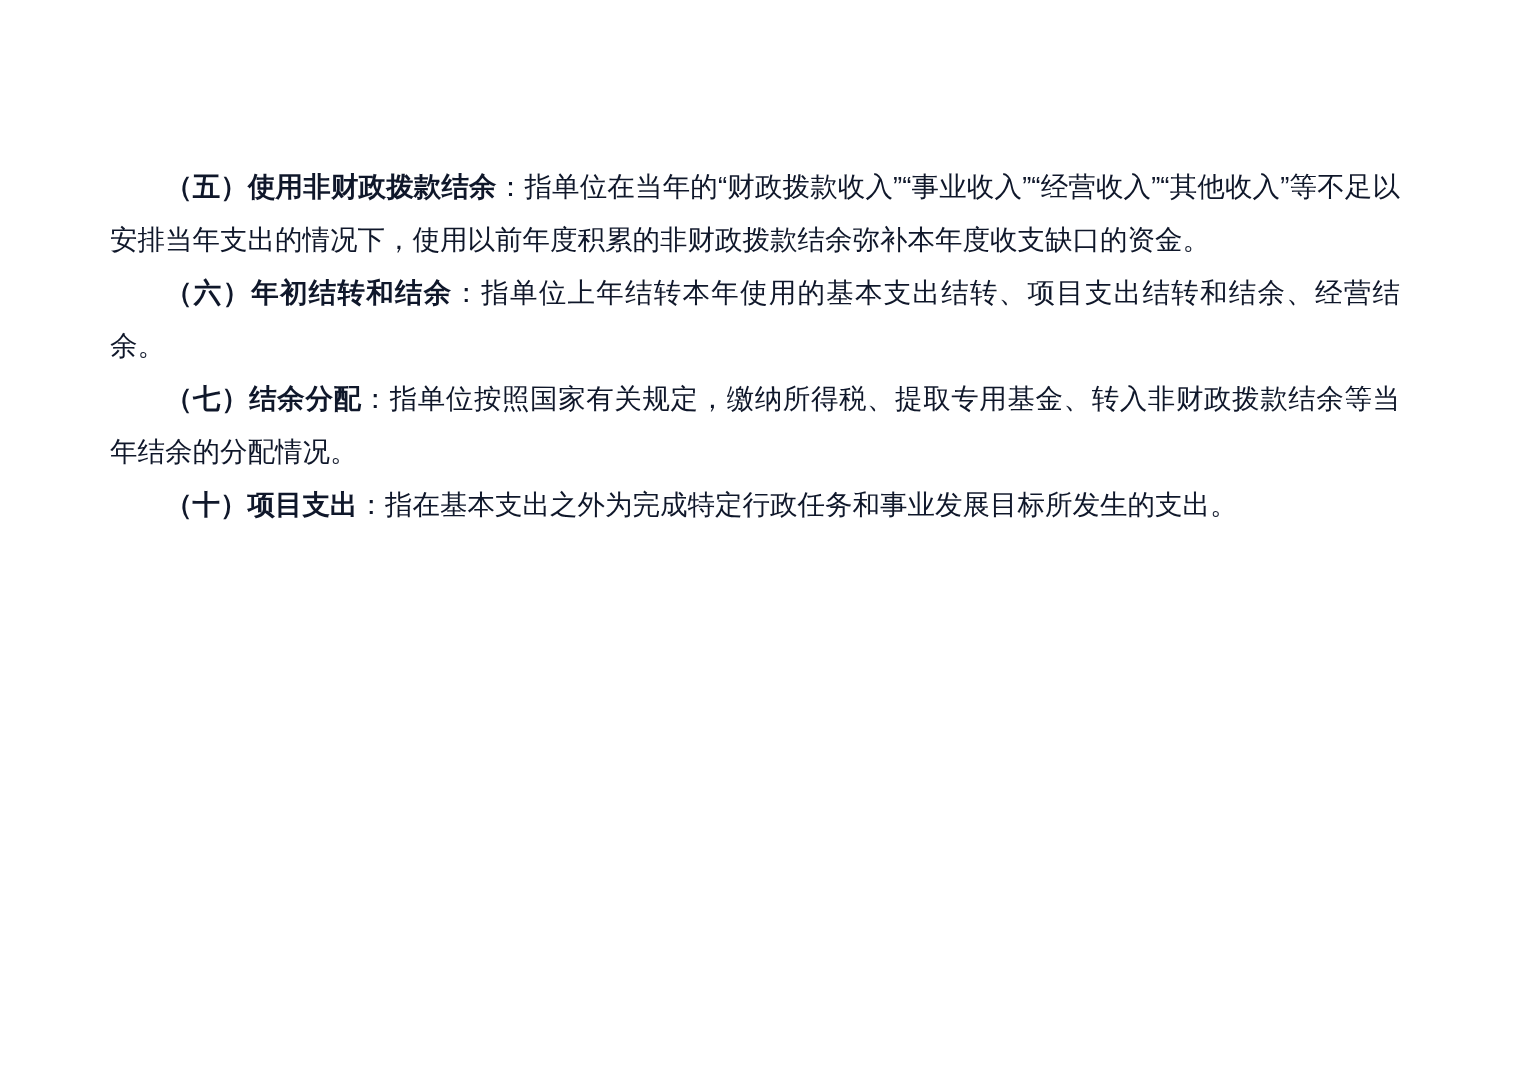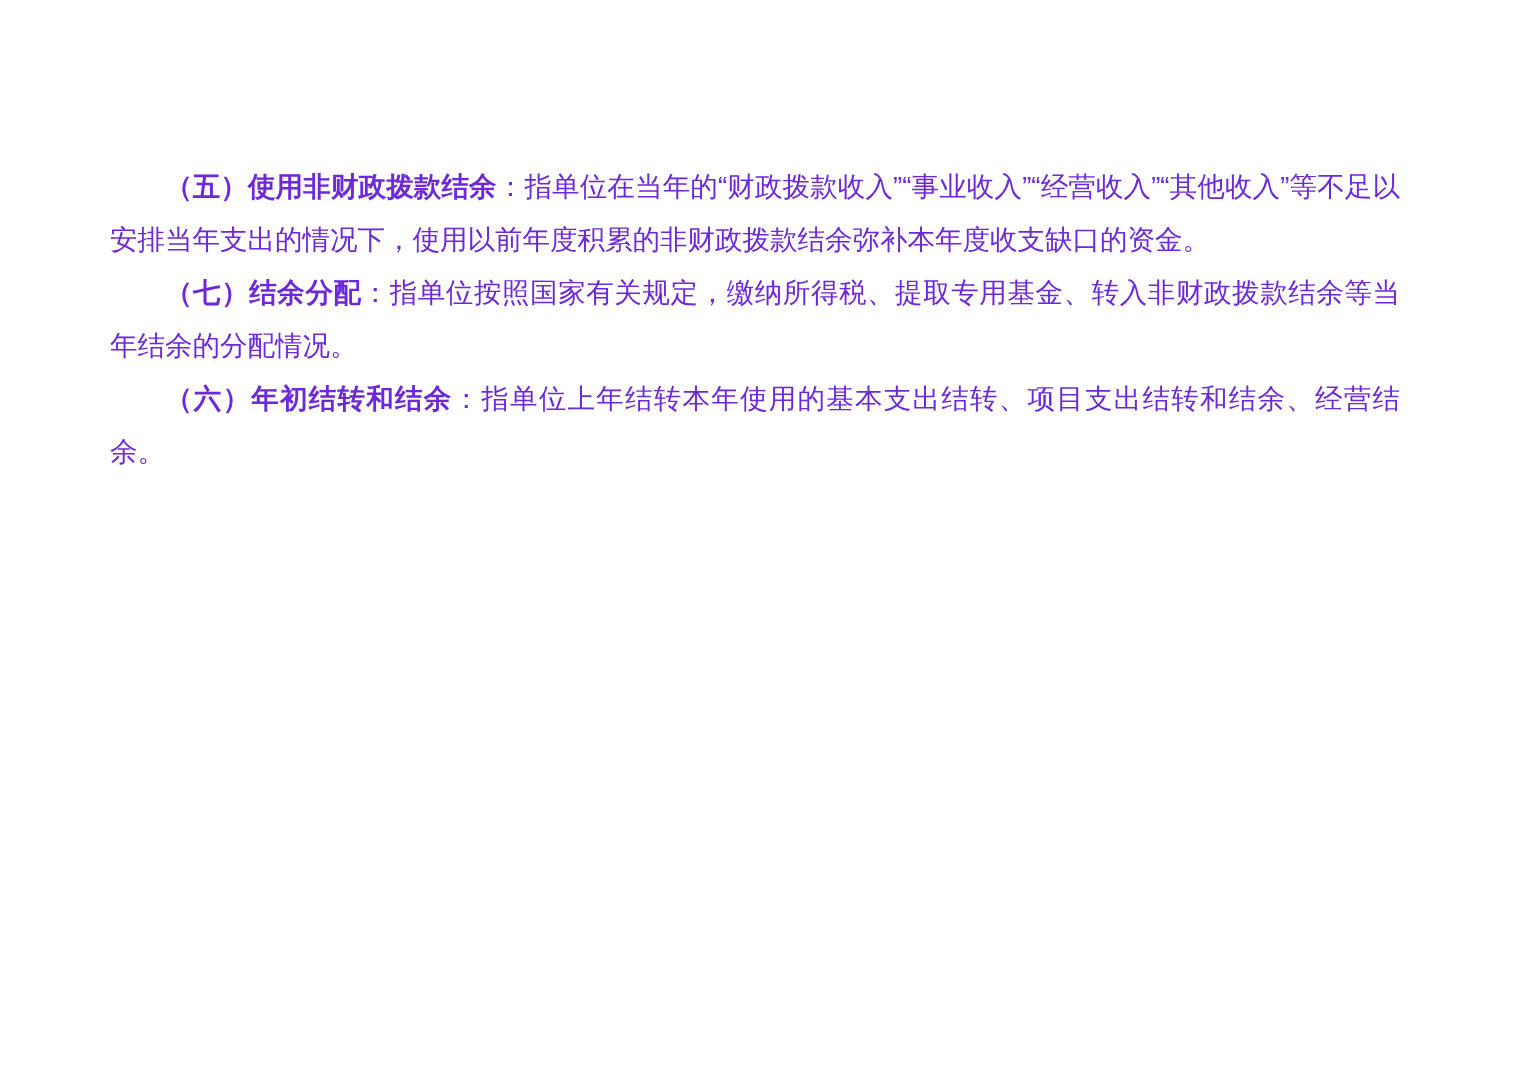--- a/index.html
+++ b/index.html
@@ -18,21 +18,21 @@
   .content {
     position: absolute;
     left: 110px;
     top: 160px;
     width: 1290px;
   }
   .para {
     font-family: "Liberation Sans", "DejaVu Sans", sans-serif;
     font-size: 27.5px;
     line-height: 53px;
-    color: #6d28d9;
+    color: #0f172a;
     text-align: justify;
     text-justify: inter-ideograph;
     text-indent: 2em;
     margin: 0 0 0 0;
     letter-spacing: 0px;
   }
   .para .term {
     font-weight: bold;
   }
   .para .body {
@@ -43,24 +43,27 @@
 <body>
 
 <div class="page">
   <div class="content">
 
     <p class="para">
       <span class="term">（五）使用非财政拨款结余</span><span class="body">：指单位在当年的“财政拨款收入”“事业收入”“经营收入”“其他收入”等不足以安排当年支出的情况下，使用以前年度积累的非财政拨款结余弥补本年度收支缺口的资金。</span>
     </p>
 
     <p class="para">
-      <span class="term">（七）结余分配</span><span class="body">：指单位按照国家有关规定，缴纳所得税、提取专用基金、转入非财政拨款结余等当年结余的分配情况。</span>
+      <span class="term">（六）年初结转和结余</span><span class="body">：指单位上年结转本年使用的基本支出结转、项目支出结转和结余、经营结余。</span>
     </p>
 
     <p class="para">
-      <span class="term">（六）年初结转和结余</span><span class="body">：指单位上年结转本年使用的基本支出结转、项目支出结转和结余、经营结余。</span>
+      <span class="term">（七）结余分配</span><span class="body">：指单位按照国家有关规定，缴纳所得税、提取专用基金、转入非财政拨款结余等当年结余的分配情况。</span>
     </p>
 
 
 
+    <p class="para">
+      <span class="term">（十）项目支出</span><span class="body">：指在基本支出之外为完成特定行政任务和事业发展目标所发生的支出。</span>
+    </p>
 
   </div>
 </div>
 
 </body></html>

